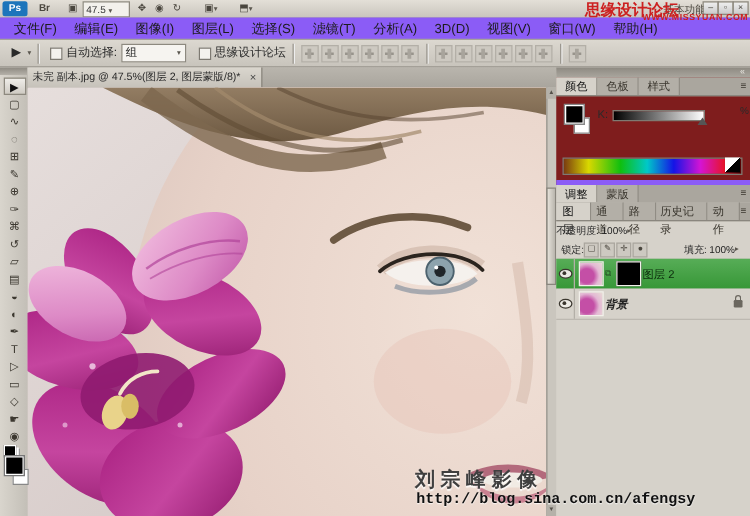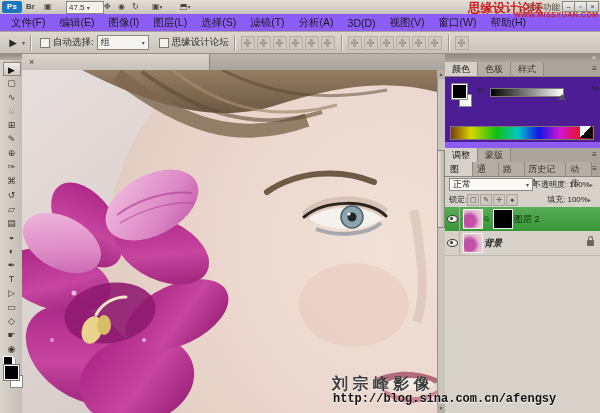--- a/index.html
+++ b/index.html
@@ -5,21 +5,21 @@
   html,body{margin:0;padding:0;}
   body{width:600px;height:413px;position:relative;overflow:hidden;
        font-family:"Liberation Sans","DejaVu Sans",sans-serif;
        background:#cfcbc3;-webkit-font-smoothing:antialiased;}
   .abs{position:absolute;}
   
   .titlebar{left:0;top:0;width:600px;height:14px;
     background:linear-gradient(#e3dfd7,#c9c5bd);border-bottom:1px solid #9b978f;}
   .pslogo{left:2px;top:1px;width:20px;height:12px;background:#1d75bb;color:#fff;
     font-size:8px;font-weight:bold;text-align:center;line-height:12px;border-radius:2px;}
-  .chrome-ic{top:1px;height:12px;color:#4a463e;font-size:8px;line-height:12px;text-align:left;}
+  .chrome-ic{top:1px;height:12px;color:#4a463e;font-size:8px;line-height:12px;text-align:right;}
   .zoombox{left:66px;top:1px;width:34px;height:11px;background:#f3f1ec;border:1px solid #8d897f;
     font-size:8px;line-height:11px;color:#333;padding-left:2px;}
   .dd-arrow{font-size:6px;color:#5a564e;}
   .winbtn{top:1px;width:11px;height:9px;font-size:7px;line-height:9px;text-align:center;
     color:#3a362e;background:linear-gradient(#eee,#ccc);border:1px solid #8d897f;}
   .menubar{left:0;top:14px;width:600px;height:18px;background:#8b5cf6;
     border-bottom:1px solid #a6a29a;display:flex;align-items:center;padding-left:4px;box-sizing:border-box;}
   .menu-item{font-size:10.5px;color:#1c1c1c;padding:0 7px;white-space:nowrap;}
   .optionsbar{left:0;top:32px;width:600px;height:22px;background:linear-gradient(#dcd8d0,#c8c4bc);
     border-bottom:1px solid #96928a;display:flex;align-items:center;box-sizing:border-box;padding-left:4px;}
@@ -54,21 +54,21 @@
   .vs-arrow{left:437px;width:8px;height:9px;background:#b5b1a9;color:#55514b;font-size:5px;line-height:9px;text-align:center;}
   .vs-thumb{left:437px;top:150px;width:8px;height:78px;background:linear-gradient(90deg,#e6e2da,#b9b5ad);border:1px solid #8a867e;box-sizing:border-box;}
   
   .dock{left:445px;top:54px;width:155px;height:359px;background:#c6c2ba;}
   .dock-head{left:445px;top:54px;width:155px;height:8px;background:linear-gradient(#8e8a82,#aaa69e);
     color:#e8e6e0;font-size:7px;line-height:8px;text-align:right;padding-right:4px;box-sizing:border-box;}
   .ptabs{display:flex;height:14px;background:#aaa69e;border-bottom:1px solid #8a867e;}
   .ptab{font-size:9px;color:#3a362e;padding:0 7px;line-height:14px;background:#b3afa7;border-right:1px solid #908c84;}
   .ptab.active{background:#d6d2ca;color:#111;}
   .pmenu{margin-left:auto;font-size:8px;color:#3a362e;line-height:14px;padding-right:3px;}
-  .colorpanel{left:445px;top:62px;width:155px;height:86px;background:#4c1d95;border-bottom:6px solid #8b5cf6;box-sizing:border-box;}
+  .colorpanel{left:445px;top:62px;width:155px;height:86px;background:#7f1d1d;border-bottom:4px solid #8b5cf6;box-sizing:border-box;}
   .kfg{left:452px;top:84px;width:13px;height:13px;background:#000;border:1px solid #fff;box-shadow:0 0 0 1px #888;z-index:2;}
   .kbg{left:459px;top:94px;width:11px;height:11px;background:#fff;border:1px solid #888;}
   .klabel{left:478px;top:86px;font-size:9px;color:#2a2a2a;}
   .kslider{left:490px;top:88px;width:72px;height:7px;background:linear-gradient(90deg,#000,#fff);border:1px solid #7e7a72;}
   .khandle{left:558px;top:94px;width:0;height:0;border-left:4px solid transparent;border-right:4px solid transparent;border-bottom:6px solid #555;}
   .kval{left:600px;top:82px;width:24px;height:12px;background:#fbfaf7;border:1px solid #8d897f;
     font-size:8.5px;line-height:12px;text-align:right;padding-right:2px;color:#222;box-sizing:border-box;}
   .kunit{left:592px;top:84px;font-size:8px;color:#2a2a2a;}
   .spectrum{left:450px;top:126px;width:142px;height:12px;border:1px solid #7e7a72;
     background:linear-gradient(90deg,#7a3b10,#d8d800 14%,#0fbf0f 32%,#00c8c8 47%,#1414e6 62%,#d414d4 77%,#e61430 90%,#500000);}
@@ -189,20 +189,21 @@
   <div class="tool">◇</div>
   <div class="tool">☛</div>
   <div class="tool">◉</div>
 </div>
 <div class="abs swatch-mini"></div>
 <div class="abs swatch-fg"></div>
 <div class="abs swatch-bg"></div>
 
 <div class="abs tabbar"></div>
 <div class="abs doctab">
+  <span class="doctab-title">未完 副本.jpg @ 47.5%(图层 2, 图层蒙版/8)*</span>
   <span class="doctab-close">×</span>
 </div>
 
 <div class="abs canvas">
   <svg width="415" height="343" viewBox="0 0 415 343" xmlns="http://www.w3.org/2000/svg">
     <defs>
       <radialGradient id="skin" cx="60%" cy="45%" r="80%">
         <stop offset="0%" stop-color="#f1e1d7"></stop>
           <stop offset="60%" stop-color="#e7d2c8"></stop>
           <stop offset="100%" stop-color="#d8c2ba"></stop>
@@ -313,24 +314,20 @@
   <div class="ptabs">
     <span class="ptab active" style="padding:0 5px;">图层</span>
     <span class="ptab" style="padding:0 4px;">通道</span>
     <span class="ptab" style="padding:0 4px;">路径</span>
     <span class="ptab" style="padding:0 3px;">历史记录</span>
     <span class="ptab" style="padding:0 4px;">动作</span>
     <span class="pmenu">≡</span>
   </div>
 </div>
 <div class="abs blendrow">
-  <span class="blendbox">
-    <span>正常</span>
-    <span class="dd-arrow">▾</span>
-  </span>
   <span class="opac-label">不透明度:</span>
   <span class="opac-val">100%</span>
   <span class="dd-arrow">▸</span>
 </div>
 <div class="abs lockrow">
   <span class="opac-label" style="margin-left:4px;text-align:right;">锁定:</span>
   <span class="lock-ic">▢</span>
   <span class="lock-ic">✎</span>
   <span class="lock-ic">✛</span>
   <span class="lock-ic">●</span>

